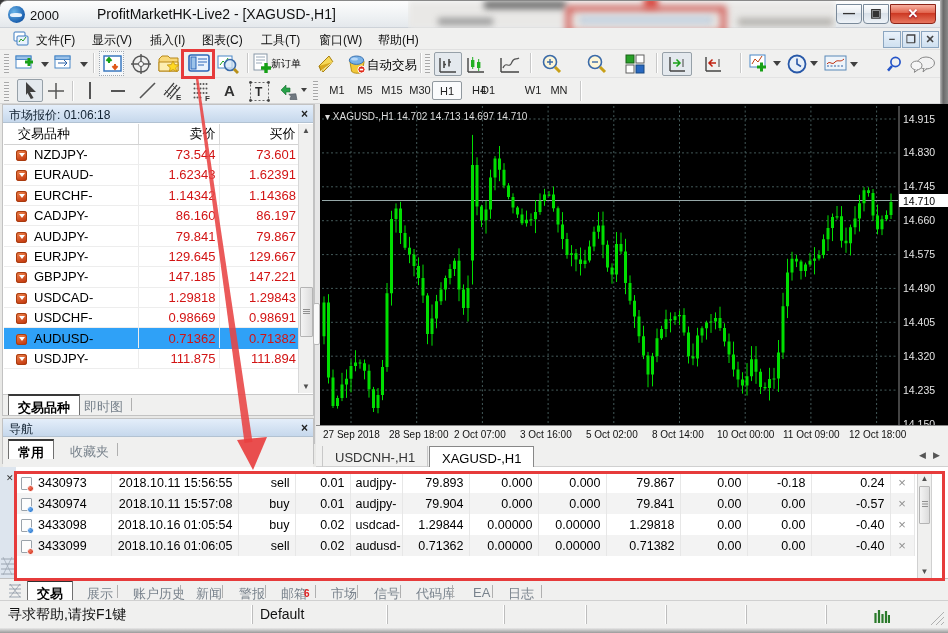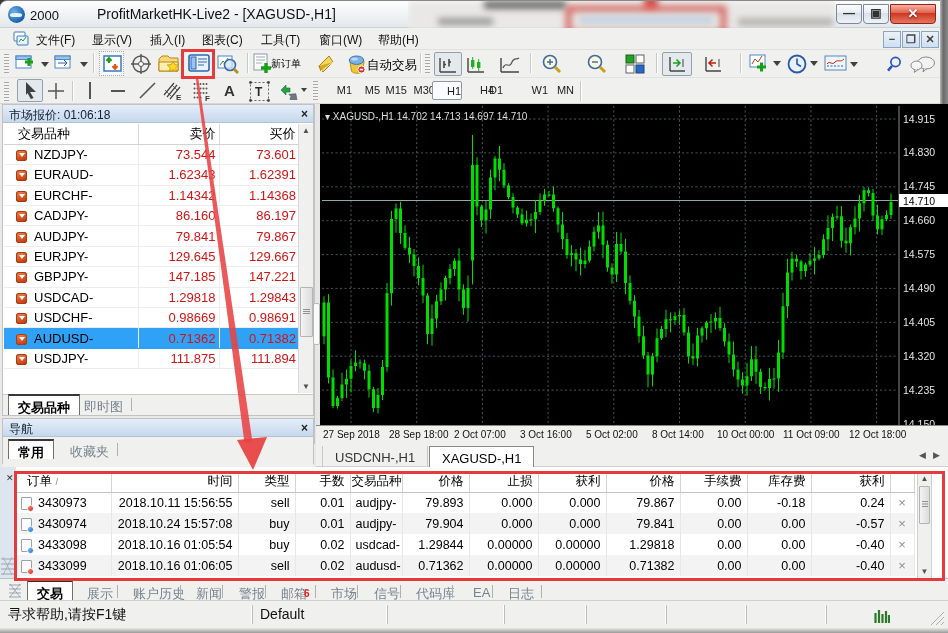--- a/index.html
+++ b/index.html
@@ -21,21 +21,21 @@
 
 #menu{left:0;top:28px;width:948px;height:22px;background:#f0f0ef;border-bottom:1px solid #e0e0e0}
 #menu .mi{position:absolute;top:4px;font-size:12px;color:#111}
 .mdibtn{position:absolute;top:3px;width:18px;height:17px;background:linear-gradient(#eaf2fa,#cfe0f0);border:1px solid #8ca6c0;color:#444;font-size:11px;font-weight:bold;text-align:center;line-height:15px}
 
 #tb1{left:0;top:50px;width:948px;height:28px;background:#f0f0ef;border-bottom:1px solid #e3e3e3}
 #tb2{left:0;top:78px;width:948px;height:26px;background:#f0f0ef;border-bottom:1px solid #d6d6d6}
 .grip{position:absolute;top:4px;width:5px;height:19px;background:repeating-linear-gradient(#a8a8a8 0 1px,#f4f4f4 1px 3px)}
 .tsep{position:absolute;top:3px;width:1px;height:20px;background:#c8c8c8;box-shadow:1px 0 0 #fff}
 .pressed{border:1px solid #96a0a8;background:#e4e9ee;border-radius:2px}
-.tf{position:absolute;top:3px;font-size:11px;color:#222;width:30px;text-align:right;padding-top:3px;height:19px}
+.tf{position:absolute;top:3px;font-size:11px;color:#222;width:30px;text-align:center;padding-top:3px;height:19px}
 .tfa{border:1px solid #90989e;background:#fafbfc;border-radius:2px}
 
 #mw{left:2px;top:104px;width:312px;height:312px;background:#fff;border:1px solid #c2c2c2}
 
 .ptitle{position:absolute;left:0;width:100%;height:18px;font-size:13px;background:linear-gradient(#e4eefa,#c6d8ec);border-bottom:1px solid #b2c2d2;font-size:12px;color:#102030;padding:2px 0 0 6px}
 .pclose{position:absolute;right:5px;top:2px;font-size:12px;color:#222;font-weight:bold}
 #mw table{border-collapse:collapse;width:294px;table-layout:fixed;font-size:13px}
 #mw td{height:20.4px;padding:0 3px;border-bottom:1px solid #ededed;border-right:1px solid #ececec;white-space:nowrap;overflow:hidden}
 #mw td:last-child{border-right:none}
 #mw .hd td{color:#000;border-bottom:1px solid #d2d2d2;border-right:1px solid #d8d8d8}
@@ -491,53 +491,38 @@
         <col style="width:67px">
         <col style="width:69px">
         <col style="width:68px">
         <col style="width:74px">
         <col style="width:67px">
         <col style="width:64px">
         <col style="width:79px">
         <col style="width:24px">
       </colgroup>
 <tbody>
-        <tr class="h">
-          <td style="padding-left:11px">订单 <span style="color:#888;font-size:9px">/</span></td>
-          <td class="r">时间</td>
-          <td class="r">类型</td>
-          <td class="r">手数</td>
-          <td class="c" style="padding:0 1px">交易品种</td>
-          <td class="r">价格</td>
-          <td class="r">止损</td>
-          <td class="r">获利</td>
-          <td class="r">价格</td>
-          <td class="r">手续费</td>
-          <td class="r">库存费</td>
-          <td class="r">获利</td>
-          <td></td>
-        </tr>
 <tr>
           <td><span class="doc sell"><i></i></span>3430973</td>
           <td class="r">2018.10.11 15:56:55</td>
           <td class="r">sell</td>
           <td class="r">0.01</td>
           <td class="r">audjpy-</td>
           <td class="r">79.893</td>
           <td class="r">0.000</td>
           <td class="r">0.000</td>
           <td class="r">79.867</td>
           <td class="r">0.00</td>
           <td class="r">-0.18</td>
           <td class="r">0.24</td>
           <td class="x">×</td>
         </tr>
 <tr class="alt">
           <td><span class="doc buy"><i></i></span>3430974</td>
-          <td class="r">2018.10.24 15:57:08</td>
+          <td class="r">2018.10.11 15:57:08</td>
           <td class="r">buy</td>
           <td class="r">0.01</td>
           <td class="r">audjpy-</td>
           <td class="r">79.904</td>
           <td class="r">0.000</td>
           <td class="r">0.000</td>
           <td class="r">79.841</td>
           <td class="r">0.00</td>
           <td class="r">0.00</td>
           <td class="r">-0.57</td>

